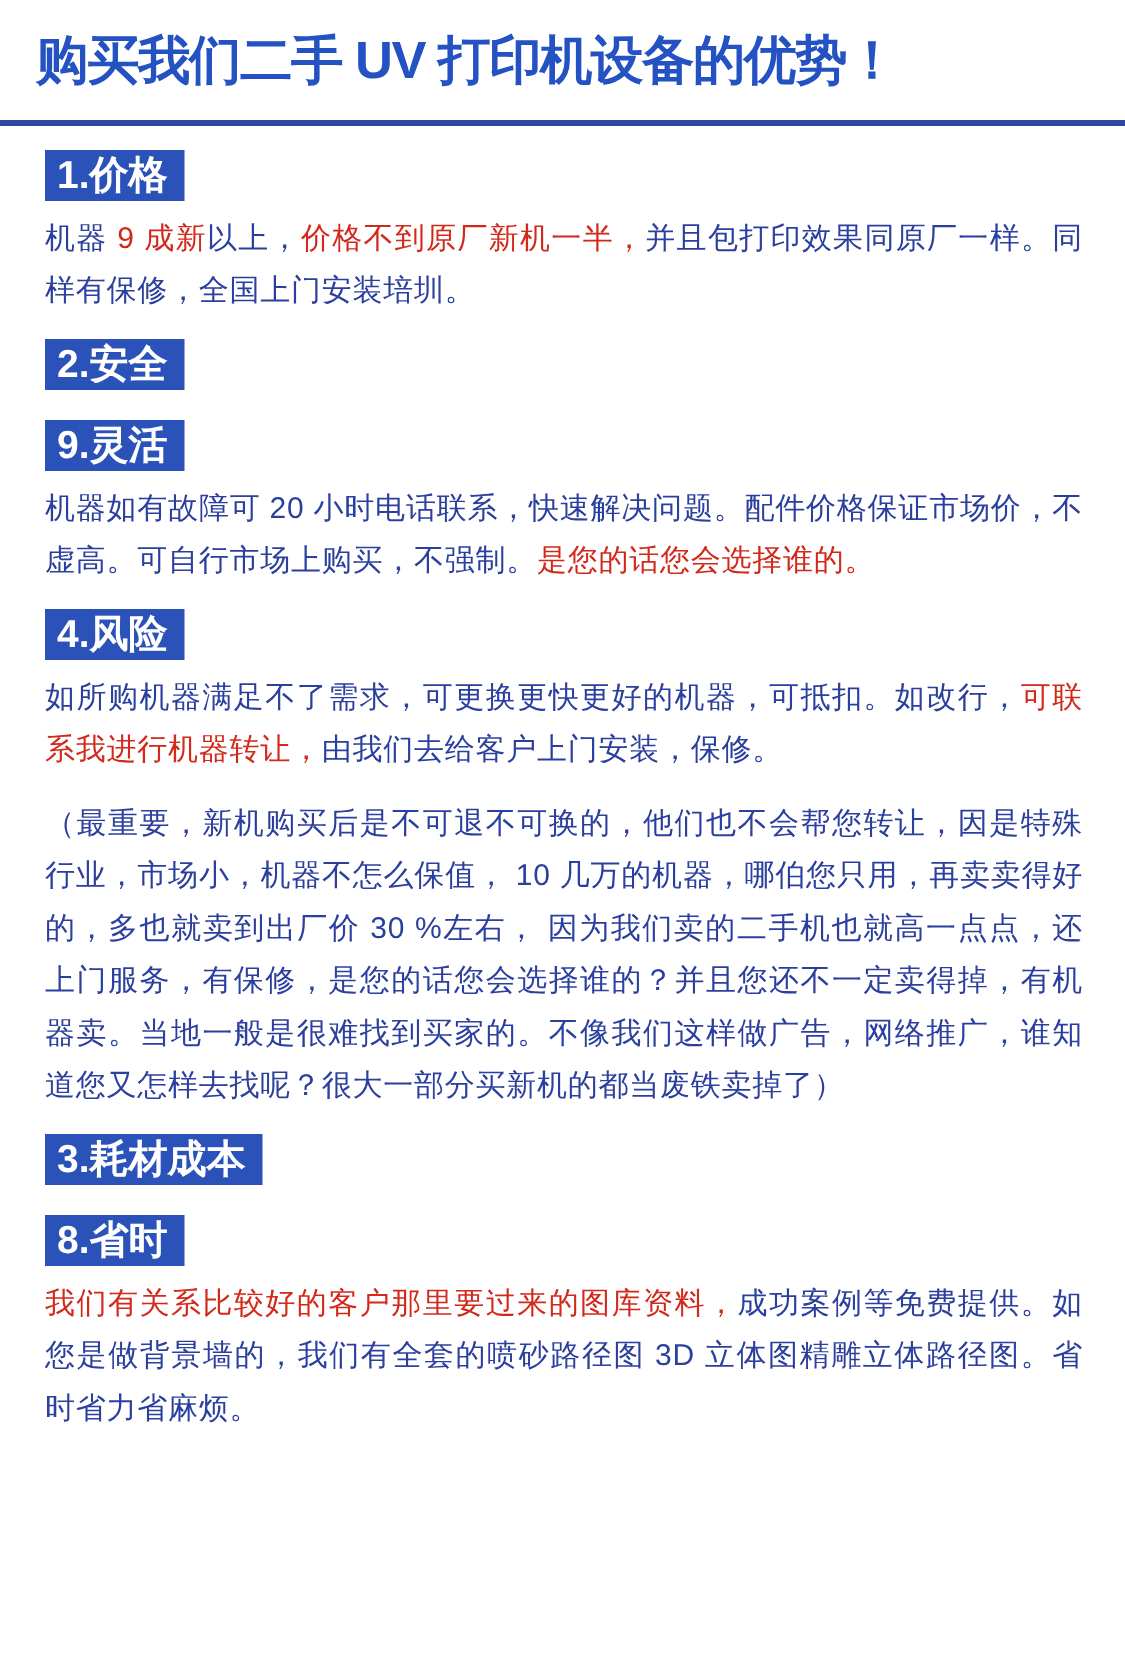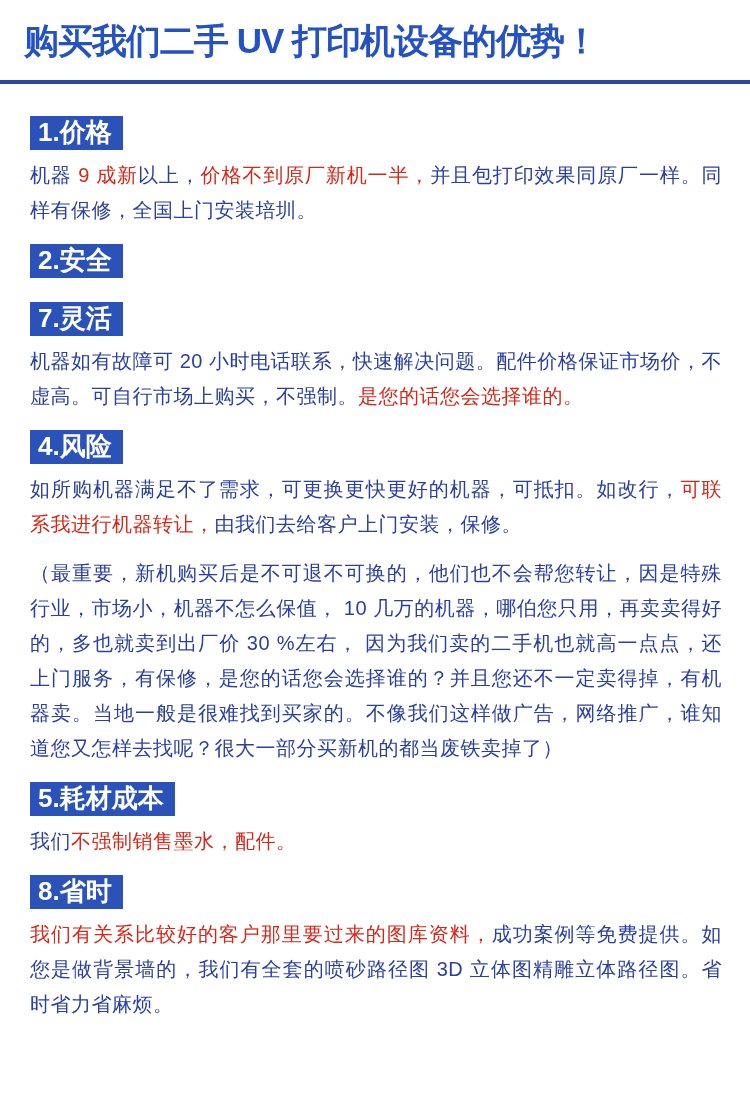--- a/index.html
+++ b/index.html
@@ -27,21 +27,21 @@
     border: none;
     margin: 6px 0 0 0;
     height: 4px;
     width: 100%;
     background: var(--rule-color, #2b4a9e);
   }
   .sections {
     padding: 16px 28px 0 30px;
   }
   .section {
-    margin: 16px 0 12px 0;
+    margin: 0 0 12px 0;
   }
   .badge {
     display: inline-block;
     background: var(--badge-bg, #2a52b8);
     color: #ffffff;
     font-size: 26px;
     font-weight: 700;
     line-height: 30px;
     padding: 1px 11px 3px 8px;
     margin: 0 0 8px 0;
@@ -64,18 +64,18 @@
 </style>
 </head>
 <body style="--title-color: #2452c3; --rule-color: #2b4a9e; --badge-bg: #2a52b8; --body-blue: #2b3f9e; --body-red: #d2291b; --bg: #ffffff;">
 
 <div class="page">
   <h1 class="page-title">购买我们二手 UV 打印机设备的优势！</h1>
   <hr class="title-rule">
   <main class="sections" id="sections">
       <section class="section"><div class="badge">1.价格</div><p class="body"><span class="run-blue">机器 </span><span class="run-red">9 成新</span><span class="run-blue">以上，</span><span class="run-red">价格不到原厂新机一半，</span><span class="run-blue">并且包打印效果同原厂一样。同样有保修，全国上门安装培圳。</span></p></section>
       <section class="section"><div class="badge">2.安全</div></section>
-      <section class="section"><div class="badge">7.灵活</div><p class="body"><span class="run-blue">机器如有故障可 20 小时电话联系，快速解决问题。配件价格保证市场价，不虚高。可自行市场上购买，不强制。</span><span class="run-red">是您的话您会选择谁的。</span></p></section>
+      <section class="section"><div class="badge">9.灵活</div><p class="body"><span class="run-blue">机器如有故障可 20 小时电话联系，快速解决问题。配件价格保证市场价，不虚高。可自行市场上购买，不强制。</span><span class="run-red">是您的话您会选择谁的。</span></p></section>
       <section class="section"><div class="badge">4.风险</div><p class="body"><span class="run-blue">如所购机器满足不了需求，可更换更快更好的机器，可抵扣。如改行，</span><span class="run-red">可联系我进行机器转让，</span><span class="run-blue">由我们去给客户上门安装，保修。</span></p><p class="body paren"><span class="run-blue">（最重要，新机购买后是不可退不可换的，他们也不会帮您转让，因是特殊行业，市场小，机器不怎么保值， 10 几万的机器，哪伯您只用，再卖卖得好的，多也就卖到出厂价 30 %左右， 因为我们卖的二手机也就高一点点，还上门服务，有保修，是您的话您会选择谁的？并且您还不一定卖得掉，有机器卖。当地一般是很难找到买家的。不像我们这样做广告，网络推广，谁知道您又怎样去找呢？很大一部分买新机的都当废铁卖掉了）</span></p></section>
-      <section class="section"><div class="badge">5.耗材成本</div><p class="body"><span class="run-blue">我们</span><span class="run-red">不强制销售墨水，配件。</span></p></section>
+      <section class="section"><div class="badge">3.耗材成本</div></section>
       <section class="section"><div class="badge">8.省时</div><p class="body"><span class="run-red">我们有关系比较好的客户那里要过来的图库资料，</span><span class="run-blue">成功案例等免费提供。如您是做背景墙的，我们有全套的喷砂路径图 3D 立体图精雕立体路径图。省时省力省麻烦。</span></p></section>
     </main>
 </div>
 
 </body></html>

